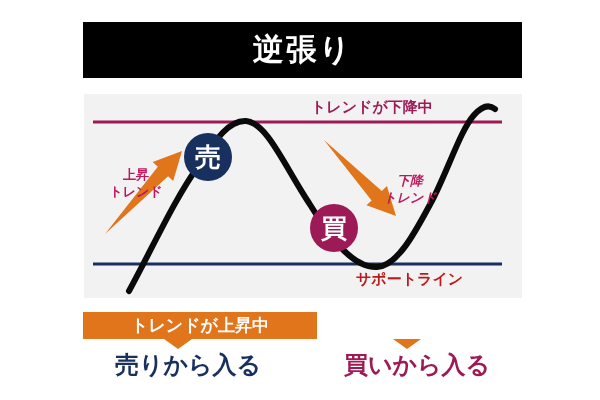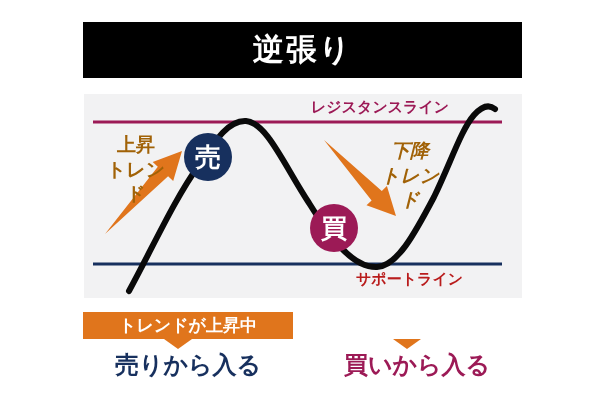--- a/index.html
+++ b/index.html
@@ -17,28 +17,28 @@
   
   .chart-box{
     position:absolute;left:84px;top:94px;width:438px;height:204px;
     background:#F2F2F3;
   }
   .chart-box svg{position:absolute;left:0;top:0;}
   .chart-label{position:absolute;font-weight:bold;white-space:nowrap;}
   .resistance-label{left:227px;top:4px;font-size:15px;color:#9C1A56;}
   .support-label{left:272px;top:176px;font-size:15px;color:#b91c1c;}
   .trend-label{
-    position:absolute;width:76px;text-align:center;font-size:19px;line-height:1.3;
-    font-weight:bold;color:#a16207;
+    position:absolute;width:76px;text-align:center;font-size:13px;line-height:1.3;
+    font-weight:bold;color:#be185d;margin-top:34px;
   }
   .uptrend-label{left:14px;top:39px;}
   .downtrend-label{left:288px;top:45px;font-style:italic;}
   
   .callout-banner{
-    position:absolute;top:312px;width:210px;height:27px;background:#E0751C;
+    position:absolute;top:312px;width:234px;height:27px;background:#E0751C;
     color:#ffffff;font-size:17px;font-weight:bold;
     display:flex;align-items:center;justify-content:center;
   }
   .callout-banner.left{left:83px;}
   .callout-banner.right{left:312px;}
   .callout-pointer{
     position:absolute;top:339px;width:0;height:0;
     border-left:14px solid transparent;border-right:14px solid transparent;
     border-top:10px solid #E0751C;
   }
@@ -81,21 +81,21 @@
                C 367 68, 377 36, 390 21
                C 398 12, 405 10, 411 15" fill="none" stroke="#0A0A0A" stroke-width="6" stroke-linecap="round"></path>
 
       <circle cx="124" cy="63" r="24" fill="#17305E"></circle>
       <text x="124" y="72" text-anchor="middle" font-size="26" font-weight="bold" fill="#ffffff">売</text>
 
       <circle cx="250" cy="134" r="24" fill="#9C1A56"></circle>
       <text x="250" y="143" text-anchor="middle" font-size="26" font-weight="bold" fill="#ffffff">買</text>
     </svg>
 
-    <div class="chart-label resistance-label">レジスタンスライン</div>
+    <div class="chart-label resistance-label">トレンドが下降中</div>
     <div class="chart-label support-label">サポートライン</div>
 
     <div class="trend-label uptrend-label">
       <div>上昇</div>
       <div>トレンド</div>
     </div>
     <div class="trend-label downtrend-label">
       <div>下降</div>
       <div>トレンド</div>
     </div>

